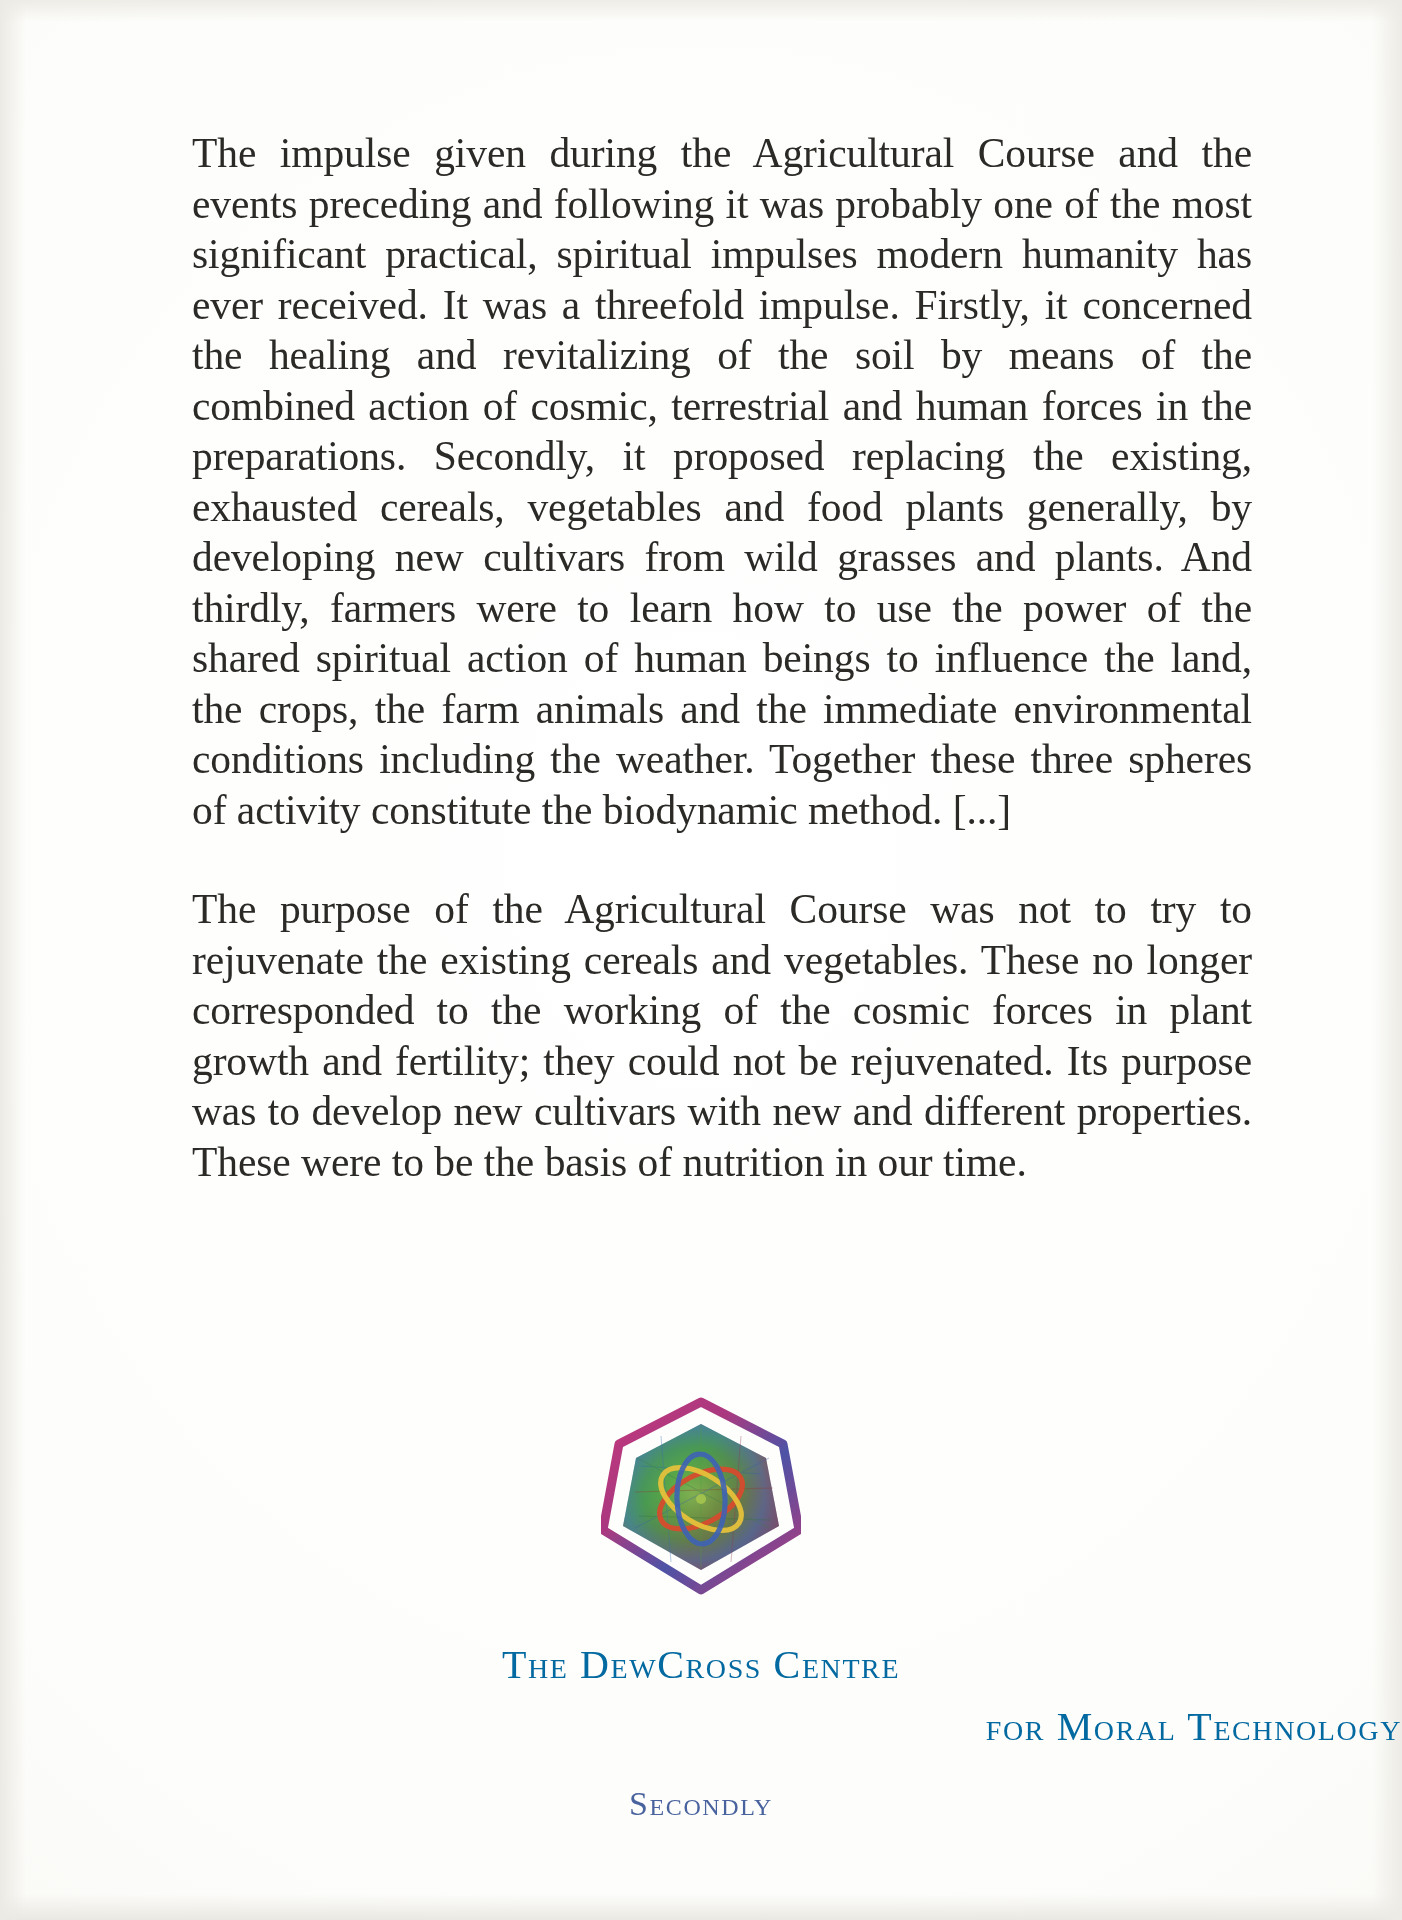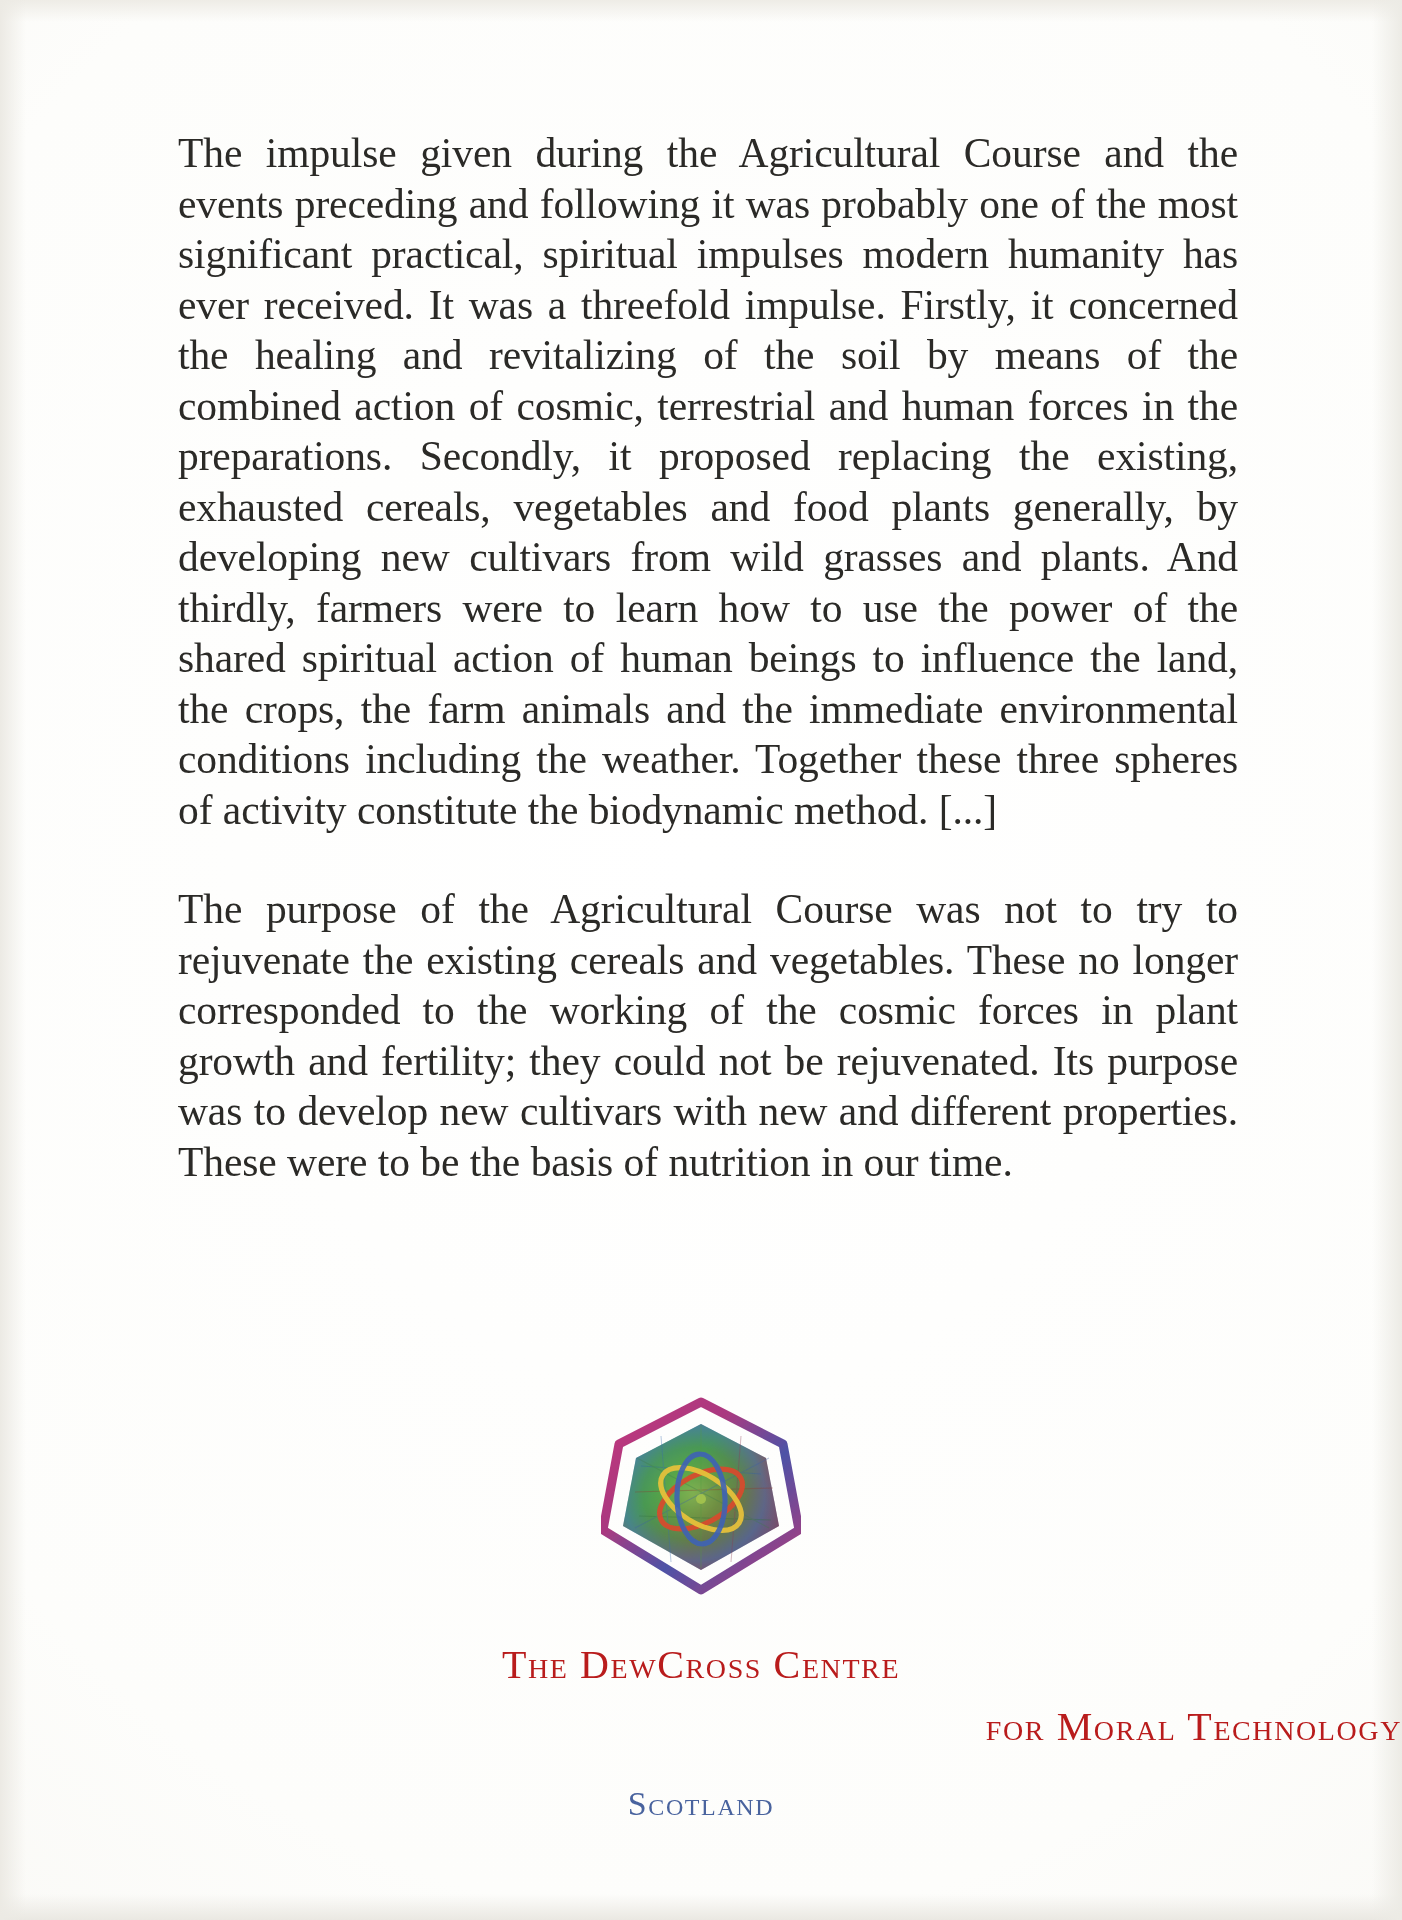--- a/index.html
+++ b/index.html
@@ -46,21 +46,21 @@
   .scan-edge-bottom {
     position: absolute;
     bottom: 0; left: 0;
     width: 100%; height: 26px;
     background: linear-gradient(to top, #eae8e2 0%, rgba(253,253,251,0) 100%);
     pointer-events: none;
   }
 
   .content {
     position: absolute;
-    left: 178px;
+    left: 192px;
     top: 128px;
     width: 1060px;
   }
 
   .body-text {
     font-size: 41.5px;
     line-height: 50.5px;
     color: #2b2a27;
     text-align: justify;
     text-justify: inter-word;
@@ -93,21 +93,21 @@
   .footer-lines {
     position: absolute;
     left: 0;
     top: 1638px;
     width: 1402px;
     text-align: center;
   }
 
   .brand-line {
     font-family: "Liberation Serif", "DejaVu Serif", serif;
-    color: #b91c1c;
+    color: #0369a1;
     font-variant: small-caps;
     letter-spacing: 1.6px;
     font-weight: 400;
     margin: 0;
   }
   .brand-line-1 {
     font-size: 40px;
     line-height: 54px;
   }
   .brand-line-2 {
@@ -187,14 +187,14 @@
         <ellipse cx="100" cy="103" rx="45" ry="24" transform="rotate(88 100 103)" stroke="#3e63b5" stroke-width="5.2" opacity="0.9"></ellipse>
       </g>
       <circle cx="100" cy="103" r="5" fill="#a8c74e" opacity="0.85"></circle>
     </svg>
   </span>
 </div>
 
 <div class="footer-lines">
   <div class="brand-line brand-line-1">The DewCross Centre</div>
   <div class="brand-line brand-line-2">for Moral Technology</div>
-  <div class="brand-line brand-line-3">Scotland</div>
+  <div class="brand-line brand-line-3">Secondly</div>
 </div>
 
 </body></html>

